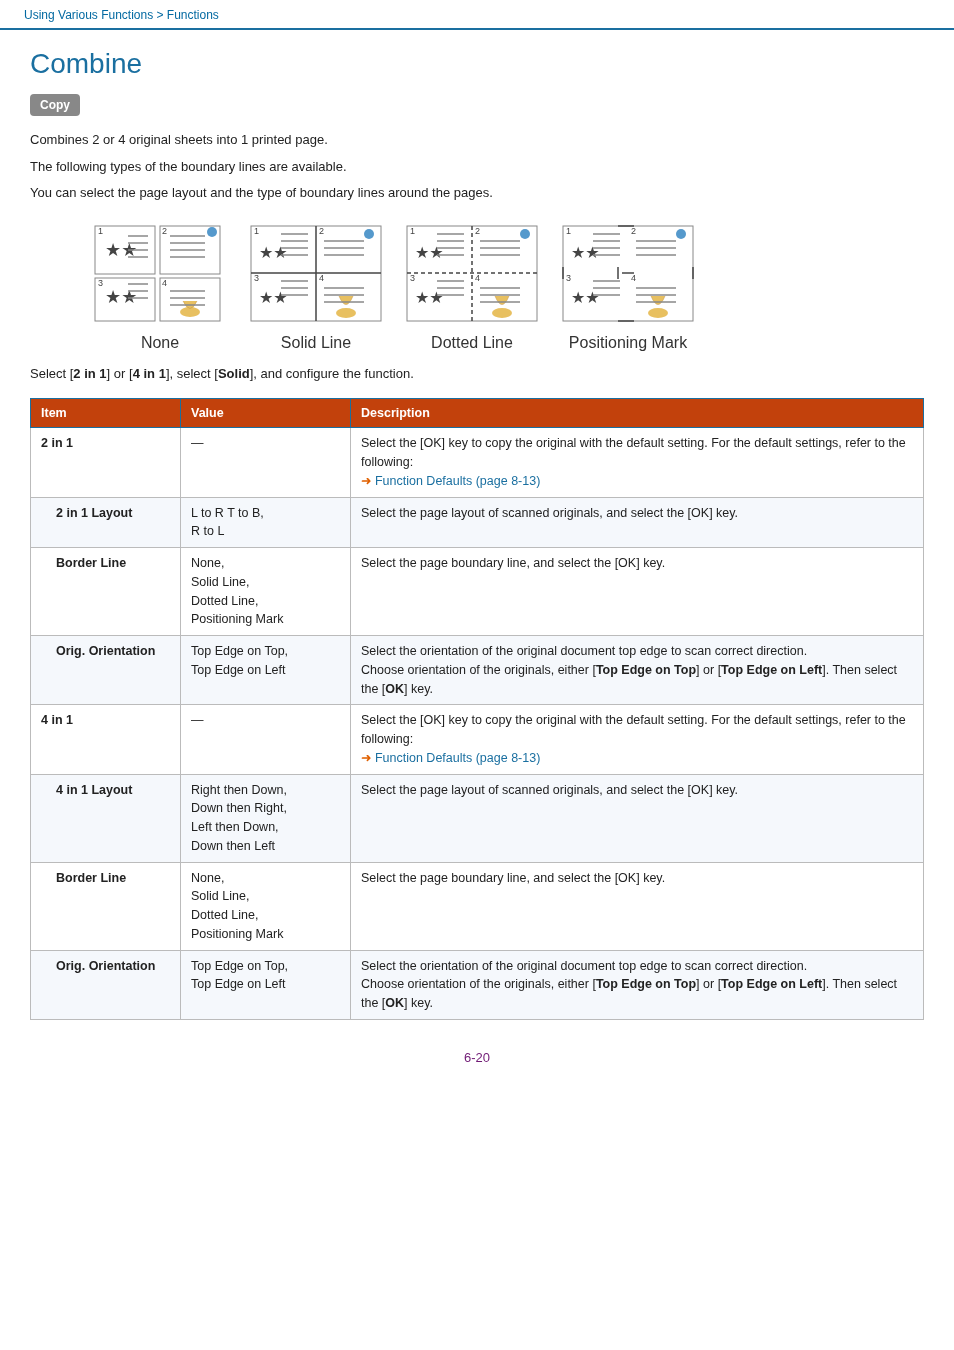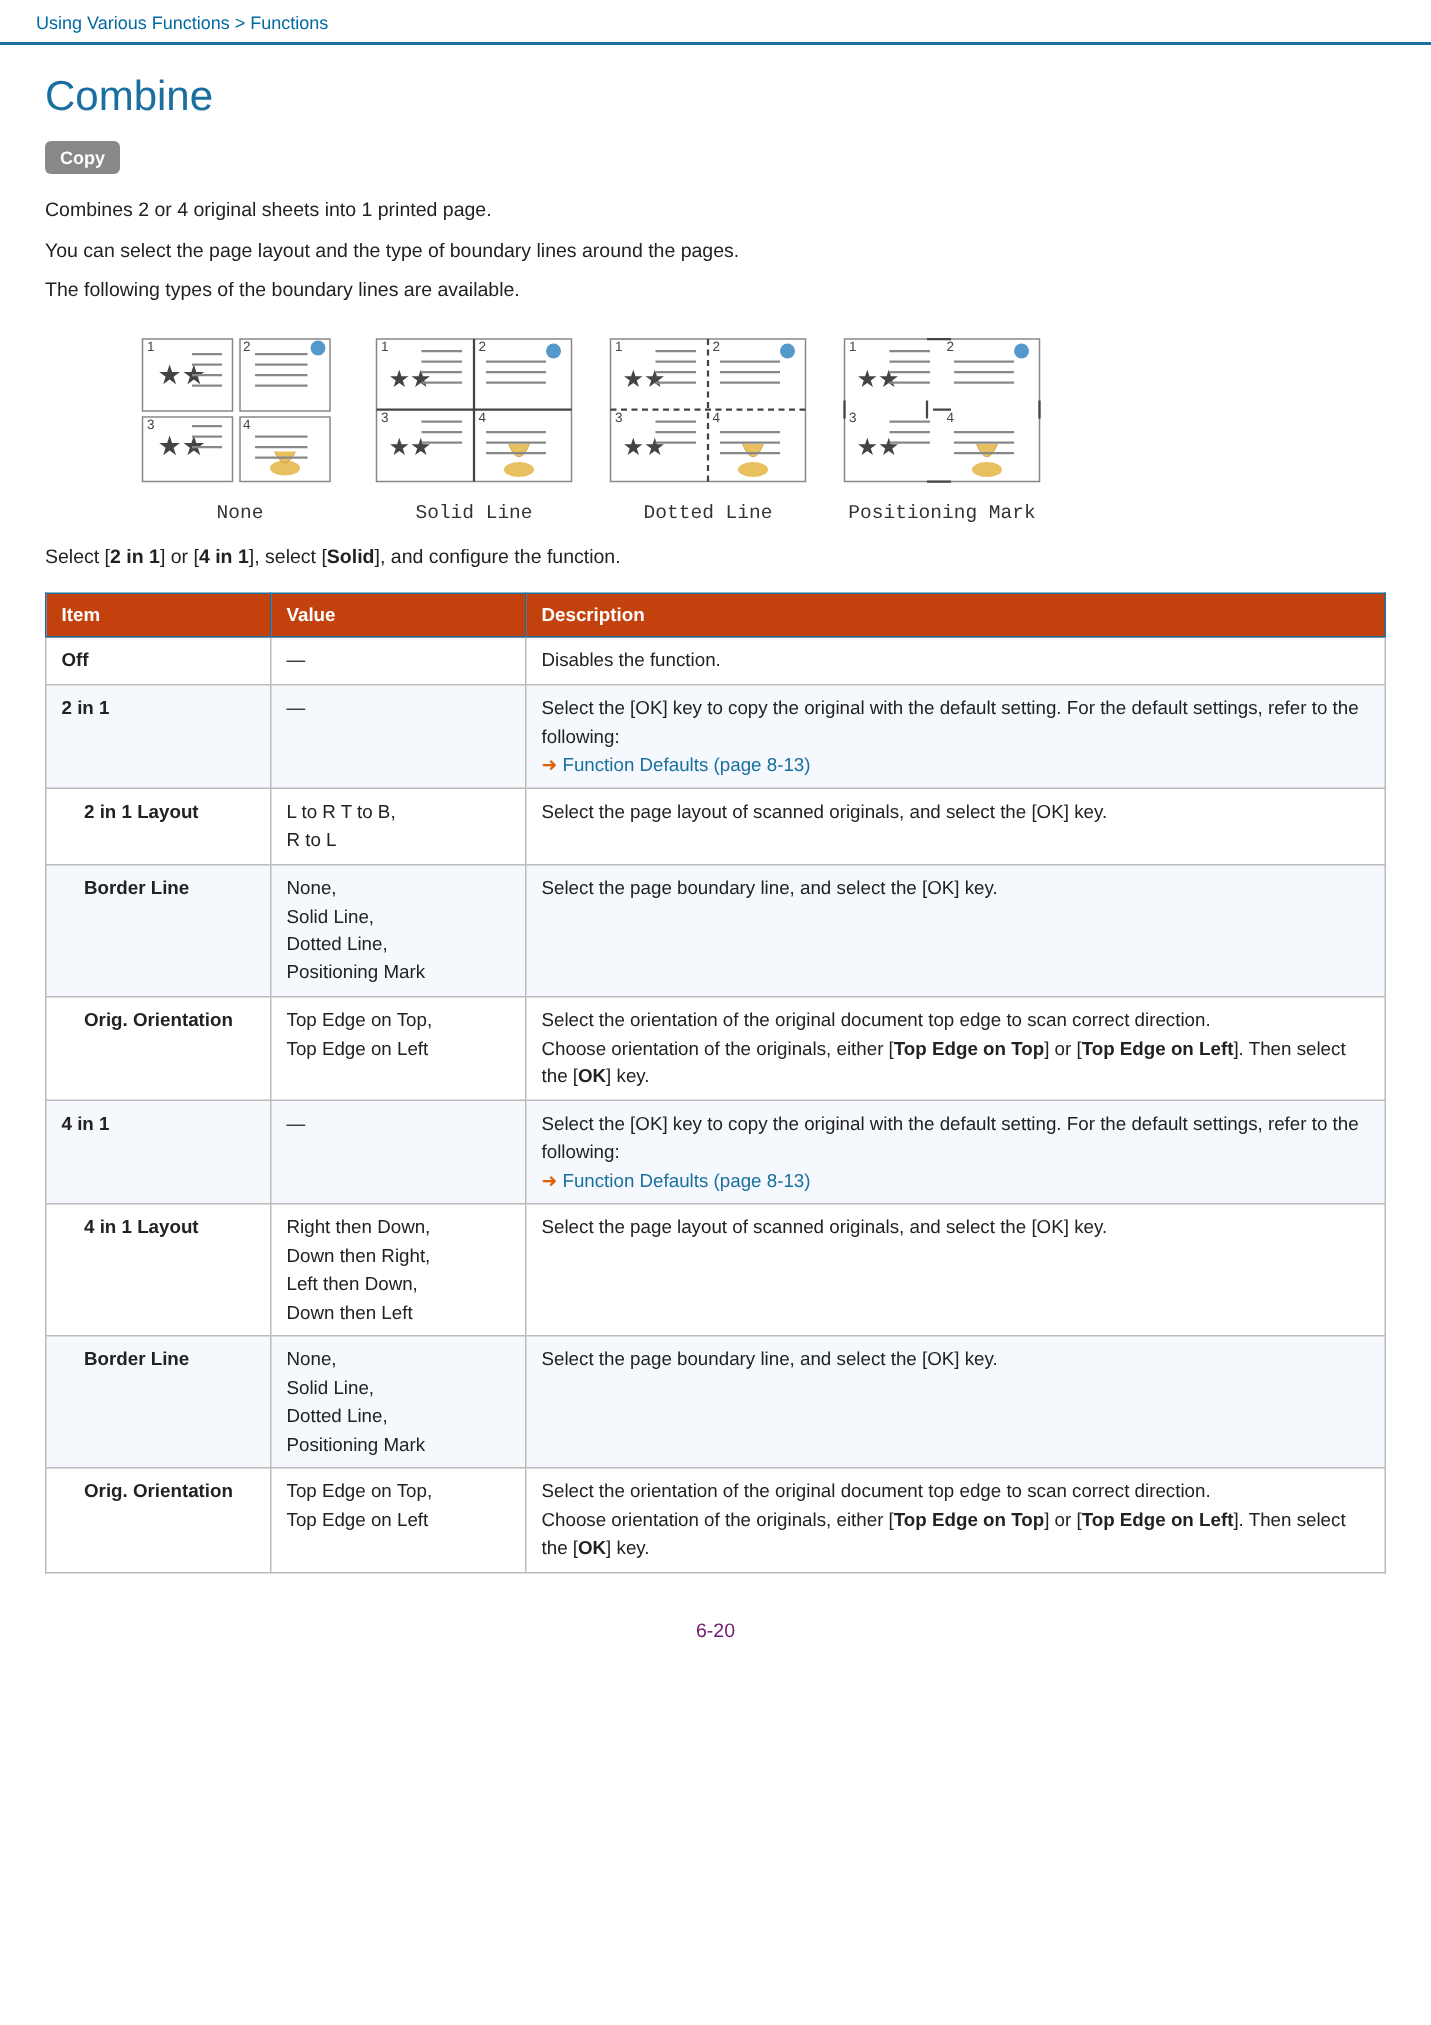--- a/index.html
+++ b/index.html
@@ -58,24 +58,23 @@
     }
 
     .diagram-col {
       display: flex;
       flex-direction: column;
       align-items: center;
       gap: 4px;
     }
 
     .diagram-label {
-      font-size: 13px;
+      font-size: 16px;
       color: #333;
       margin-top: 4px;
-      font-family: Liberation Mono, monospace;
     }
 
     .select-instruction {
       margin: 12px 0 14px 0;
       font-size: 13px;
       line-height: 1.6;
     }
 
     
     .main-table {
@@ -134,22 +133,22 @@
 <div class="breadcrumb-bar">
   <span>Using Various Functions &gt; Functions</span>
 </div>
 
 <div class="main-content">
   <div class="page-title">Combine</div>
 
   <div class="copy-badge">Copy</div>
 
   <div class="intro-text">Combines 2 or 4 original sheets into 1 printed page.</div>
+  <div class="intro-text">The following types of the boundary lines are available.</div>
   <div class="intro-text">You can select the page layout and the type of boundary lines around the pages.</div>
-  <div class="intro-text">The following types of the boundary lines are available.</div>
 
   
   <div class="diagram-row">
 
     <div class="diagram-col">
       <svg width="140" height="105" viewBox="0 0 140 105" xmlns="http://www.w3.org/2000/svg">
 
         <rect x="5" y="5" width="60" height="48" fill="#fff" stroke="#888" stroke-width="1"></rect>
 
         <text x="15" y="35" font-size="18" fill="#444">★★</text>
@@ -313,25 +312,20 @@
   <table class="main-table">
     <thead>
       <tr>
         <th style="width:150px;">Item</th>
         <th style="width:170px;">Value</th>
         <th>Description</th>
       </tr>
     </thead>
     <tbody>
 
-      <tr>
-        <td class="item-cell"><span>Off</span></td>
-        <td>—</td>
-        <td>Disables the function.</td>
-      </tr>
 
       <tr>
         <td class="item-cell"><span>2 in 1</span></td>
         <td>—</td>
         <td>
           <span>Select the [OK] key to copy the original with the default setting. For the default settings, refer to the following:</span><br>
           <a class="link-arrow" href="#">Function Defaults (page 8-13)</a>
         </td>
       </tr>
 

